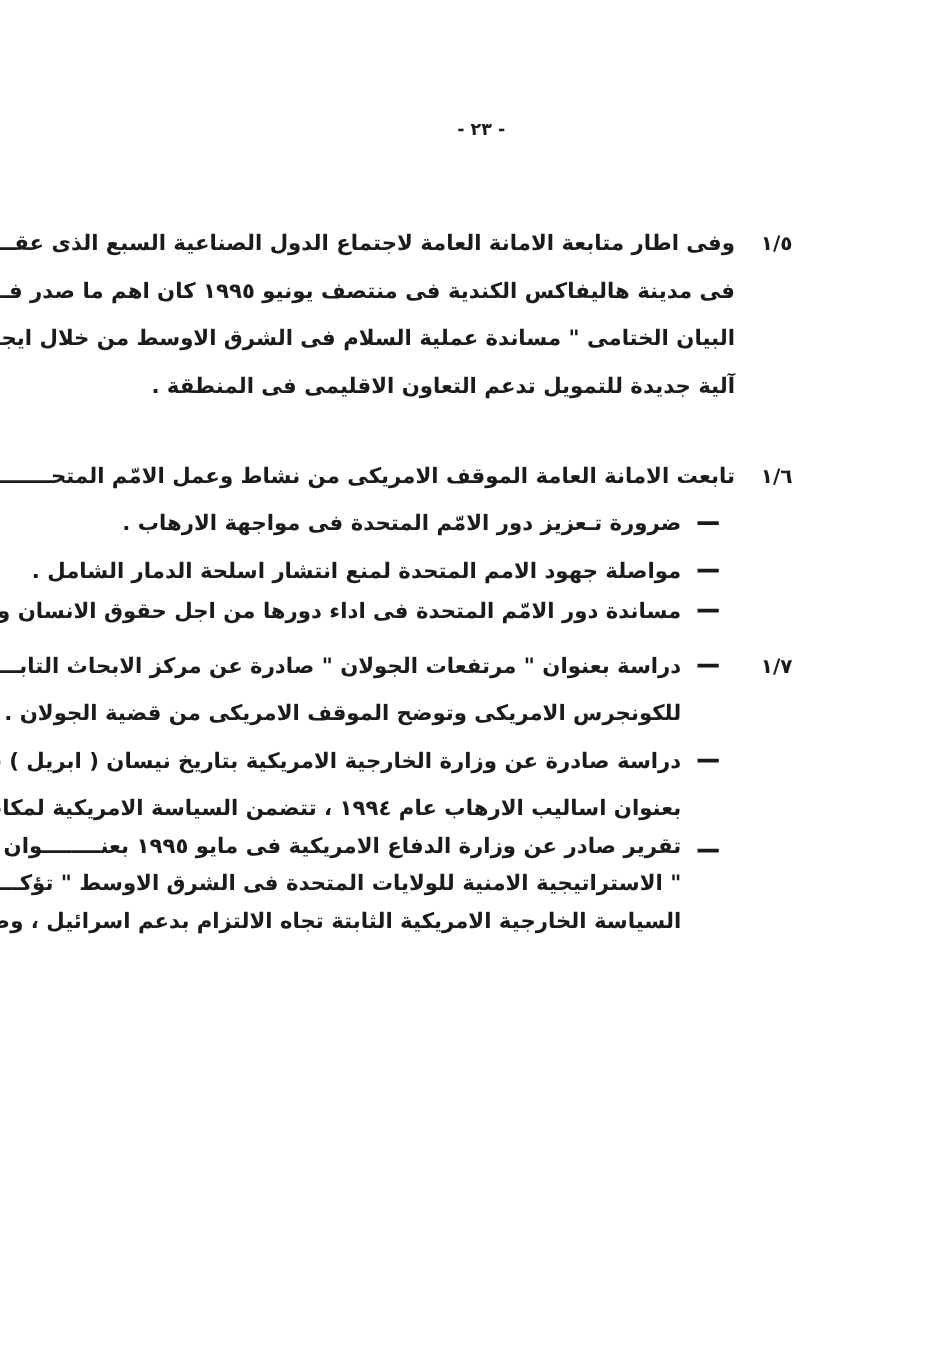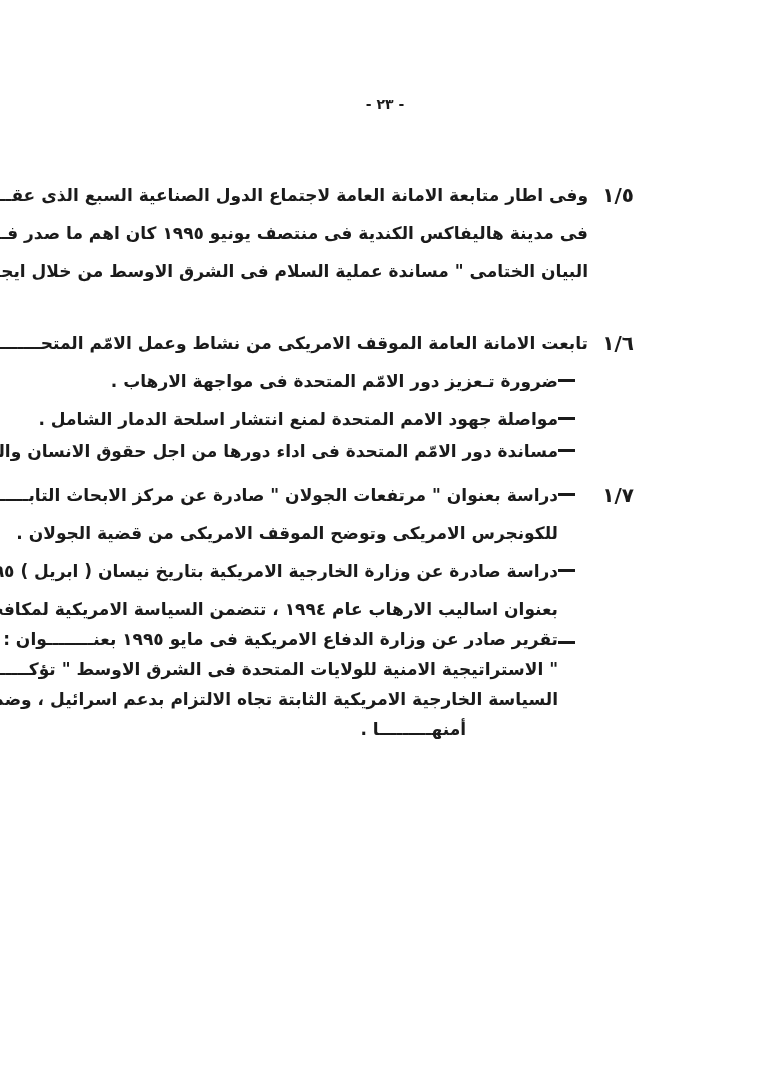--- a/index.html
+++ b/index.html
@@ -21,37 +21,38 @@
     text-align:center;
     margin:96px 0 0 0;
     font-size:14px;
     letter-spacing:3px;
     transform:translateX(6px);
   }
   .para { position:relative; }
   .para-label {
     position:absolute;
     top:0; right:-46px;
-    font-size:20px;
+    font-size:16px;
     line-height:38px;
     white-space:nowrap;
   }
   .line {
     font-size:17px;
     line-height:38px;
     white-space:nowrap;
     text-align:right;
   }
   .para-1 { margin-top:64px; }
   .para-2 { margin-top:34px; }
   .para-3 { margin-top:12px; }
   .bullet {
     display:flex;
     align-items:flex-start;
     padding-right:13px;
+    gap:13px;
   }
   .bullet .dash {
     flex:0 0 auto;
     width:17px; height:2.5px;
     background:#1b1b1b;
     margin-top:17px;
   }
   .bullet-body { flex:1 1 auto; min-width:0; }
   .bullet.pull-up { margin-top:-6px; }
   .bullet.pull-up-sm { margin-top:-4px; }
@@ -66,20 +67,21 @@
   <div class="page-number">- ٢٣ -</div>
 
   <div class="content">
 
     <section class="para para-1">
       <span class="para-label">١/٥</span>
       <div class="para-body">
         <div class="line">وفى اطار متابعة الامانة العامة لاجتماع الدول الصناعية السبع الذى عقـــــد</div>
         <div class="line">فى مدينة هاليفاكس الكندية فى منتصف يونيو ١٩٩٥ كان اهم ما صدر  فـــى</div>
         <div class="line">البيان الختامى " مساندة عملية السلام فى الشرق الاوسط من خلال ايجـــــاد</div>
+        <div class="line">آلية جديدة للتمويل تدعم التعاون الاقليمى فى المنطقة .</div>
       </div>
     </section>
 
     <section class="para para-2">
       <span class="para-label">١/٦</span>
       <div class="para-body">
         <div class="line">تابعت الامانة العامة الموقف الامريكى من نشاط وعمل الامّم المتحـــــــــدة</div>
       </div>
       <div class="bullet">
         <span class="dash"></span>
@@ -118,19 +120,18 @@
           <div class="line">دراسة صادرة عن وزارة الخارجية الامريكية بتاريخ نيسان ( ابريل ) ١٩٩٥</div>
           <div class="line">بعنوان اساليب الارهاب عام ١٩٩٤ ، تتضمن السياسة الامريكية لمكافحته.</div>
         </div>
       </div>
       <div class="bullet pull-up-sm">
         <span class="dash"></span>
         <div class="bullet-body tight">
           <div class="line">تقرير صادر عن وزارة الدفاع الامريكية فى مايو ١٩٩٥ بعنــــــــوان :</div>
           <div class="line">" الاستراتيجية الامنية للولايات المتحدة فى الشرق الاوسط "  تؤكـــــد</div>
           <div class="line">السياسة الخارجية الامريكية الثابتة تجاه الالتزام بدعم اسرائيل ، وضمان</div>
-          <div class="line indent-md">أمنهـــــــــا .</div>
         </div>
       </div>
     </section>
 
   </div>
 </div>
 
 </body></html>

